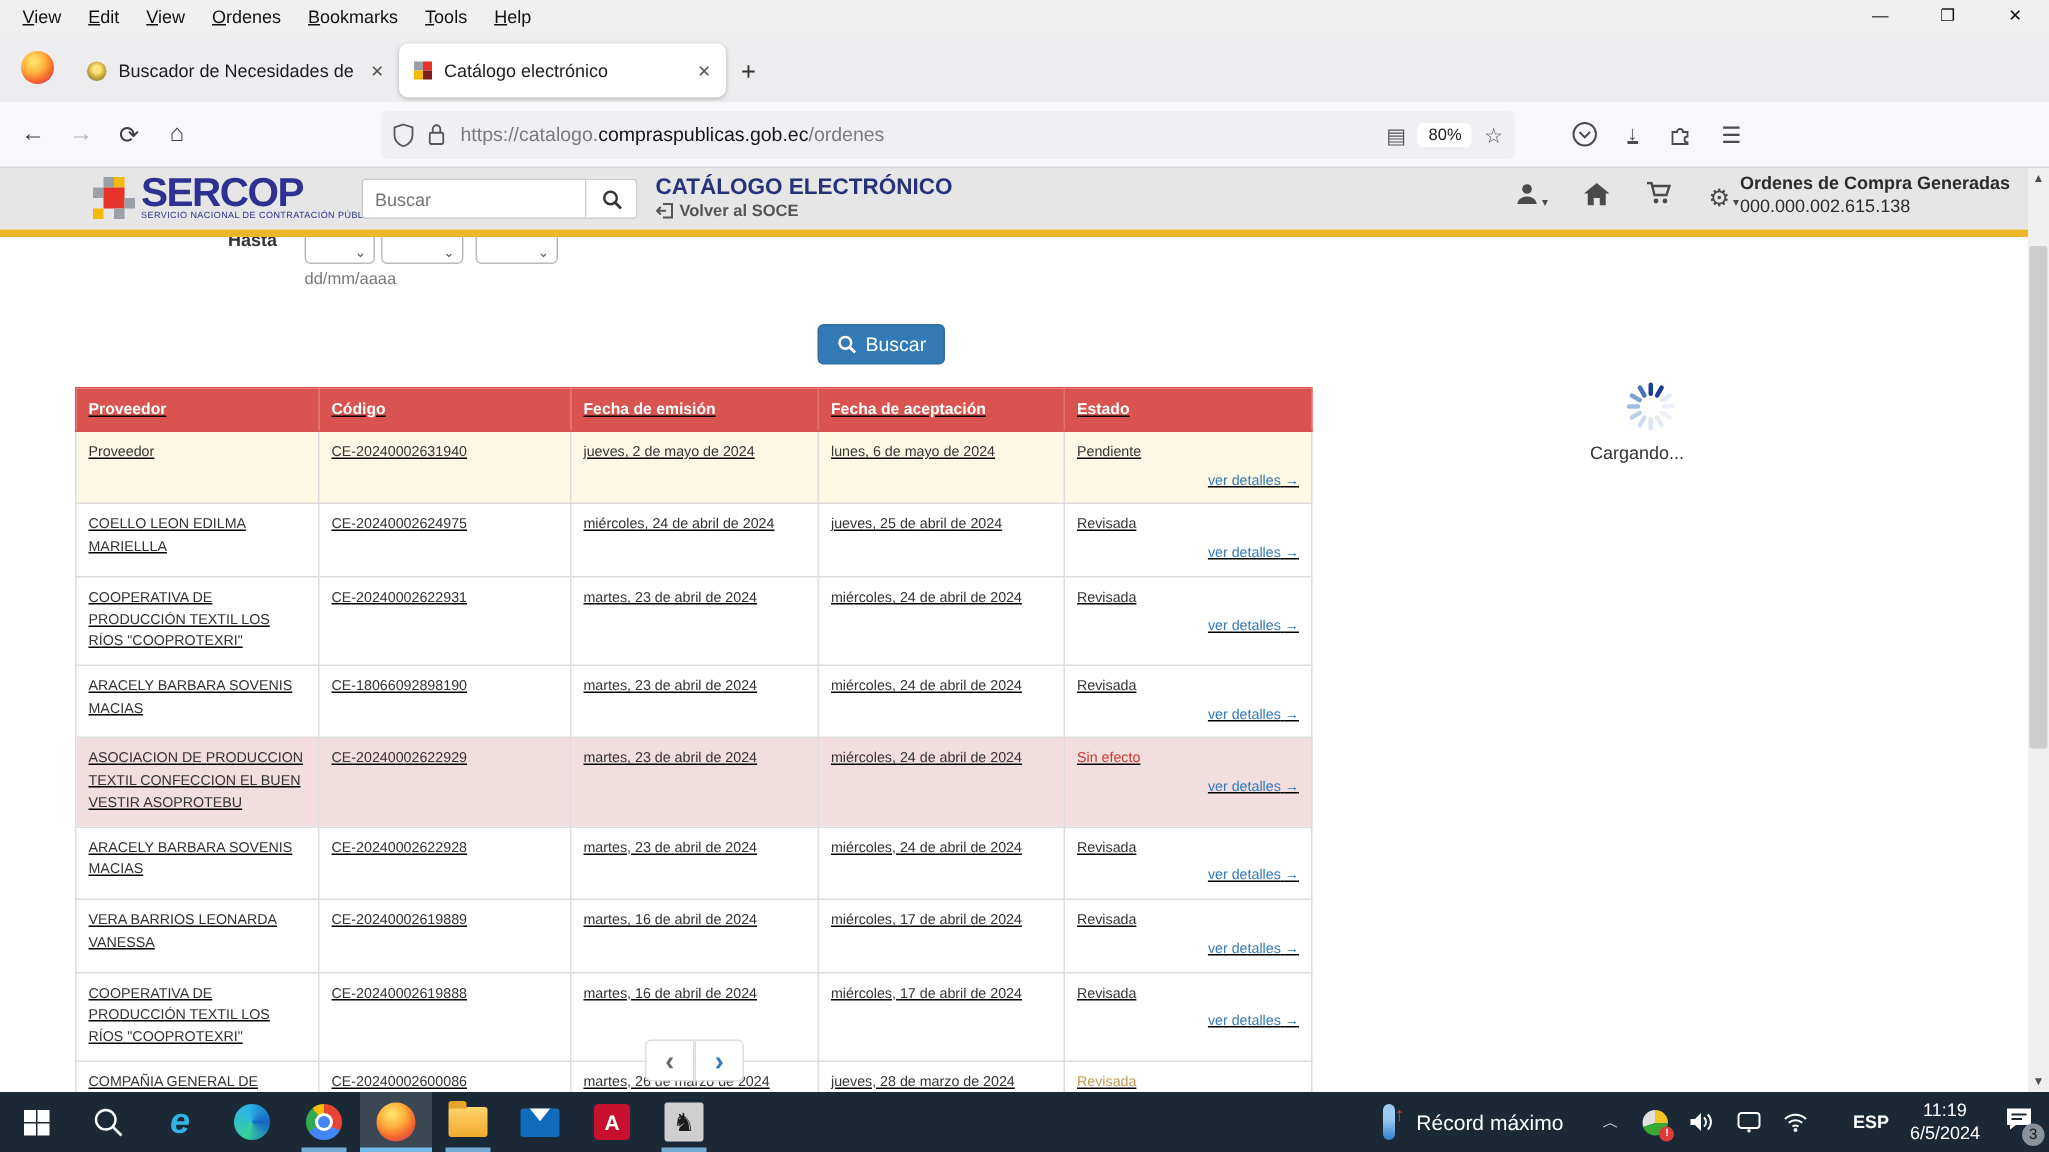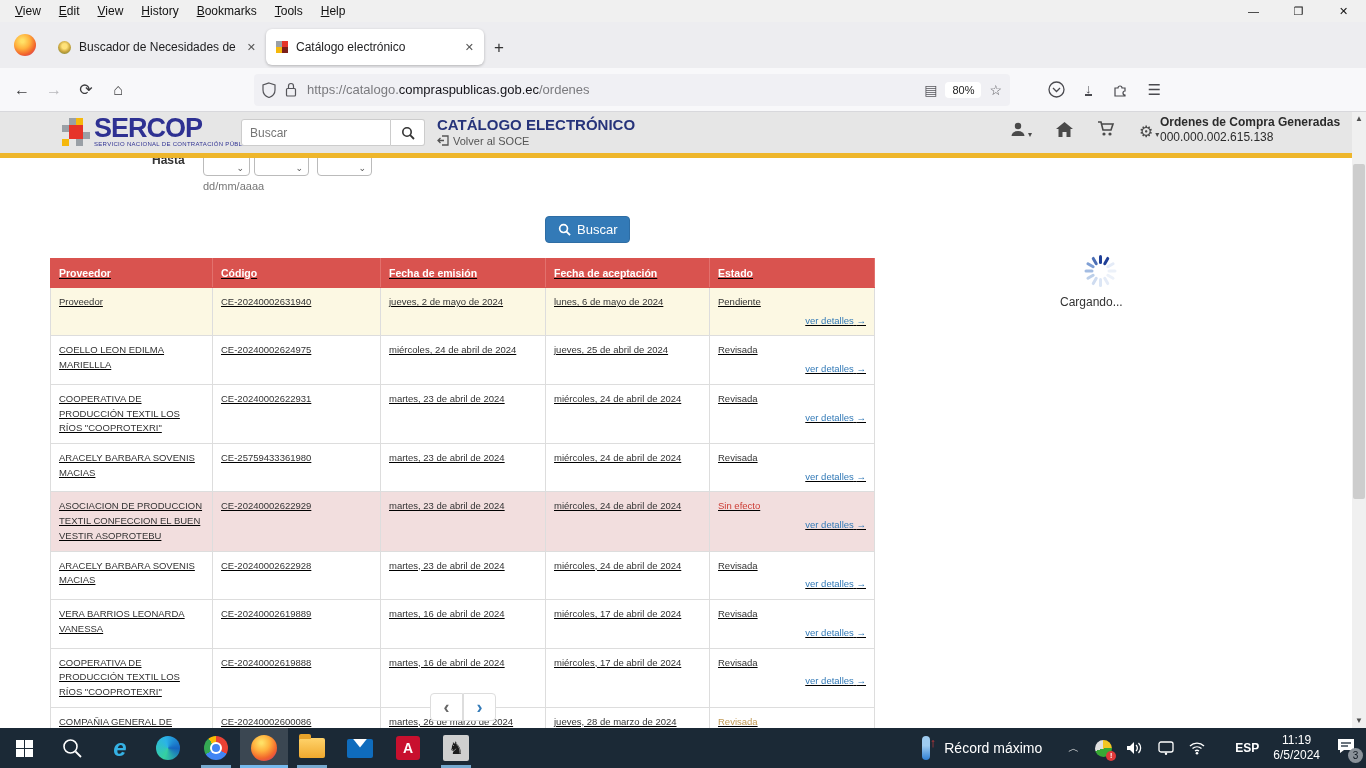--- a/index.html
+++ b/index.html
@@ -49,21 +49,21 @@
   .mosaic i { background:transparent; }
   .mosaic i.r{background:#e63329;} .mosaic i.y{background:#f5b80c;} .mosaic i.g{background:#9aa0a6;}
   .logo-block { position:absolute; left:94px; top:3px; }
   .logo-word { font-size:27px; font-weight:bold; color:#2e3192; letter-spacing:-1px; line-height:26px; }
   .logo-tag { font-size:6px; color:#2e3192; letter-spacing:.3px; }
   .hd-search { position:absolute; left:241px; top:7px; display:flex; }
   .hd-search input { width:150px; height:27px; border:1px solid #ccc; border-radius:3px 0 0 3px; padding:0 8px; font-size:12px; color:#333; background:#fff; }
   .hd-search button { width:34px; height:27px; background:#fff; border:1px solid #ccc; border-left:none; border-radius:0 3px 3px 0; display:flex; align-items:center; justify-content:center; }
   .hd-title { position:absolute; left:437px; top:4px; }
   .hd-title .t { font-size:15px; font-weight:bold; color:#26337a; }
-  .hd-title .b { font-size:11px; color:#555; display:flex; align-items:flex-start; gap:4px; margin-top:2px; }
+  .hd-title .b { font-size:11px; color:#555; display:flex; align-items:flex-start; gap:4px; margin-top:2px;font-weight:bold; }
   .hd-icons { position:absolute; left:1010px; top:9px; display:flex; align-items:center; gap:24px; color:#4a4a4a; }
   .hd-icons .caret { font-size:8px; color:#4a4a4a; margin-left:2px; }
   .gear-g { font-size:16px; }
   .hd-orders { position:absolute; left:1160px; top:3px; }
   .hd-orders .o1 { font-size:12px; font-weight:bold; color:#2b2b2b; }
   .hd-orders .o2 { font-size:12px; color:#2b2b2b; margin-top:1px; }
   .goldbar { position:absolute; top:153px; left:0; right:14px; height:5px; background:#eeb62b; }
 
   
   .content { position:absolute; top:158px; left:0; right:14px; bottom:40px; background:#fff; overflow:hidden; }
@@ -154,21 +154,21 @@
 </head>
 <body>
 
 <div id="screen">
 
   <div class="titlebar">
     <div class="menu">
       <span>View</span>
       <span>Edit</span>
       <span>View</span>
-      <span>History</span>
+      <span>Ordenes</span>
       <span>Bookmarks</span>
       <span>Tools</span>
       <span>Help</span>
     </div>
     <div class="wincontrols">
       <span>—</span>
       <span>❐</span>
       <span>✕</span>
     </div>
   </div>
@@ -361,21 +361,21 @@
     <td>martes, 23 de abril de 2024</td>
     <td>miércoles, 24 de abril de 2024</td>
     <td class="c-est">
       <div class="status st-normal">Revisada</div>
       <div class="vd"><span>ver detalles</span> <span class="arr">→</span></div>
     </td>
   </tr>
 
   <tr class="row-default">
     <td class="c-prov"><span>ARACELY BARBARA SOVENIS MACIAS</span> </td>
-    <td>CE-25759433361980</td>
+    <td>CE-18066092898190</td>
     <td>martes, 23 de abril de 2024</td>
     <td>miércoles, 24 de abril de 2024</td>
     <td class="c-est">
       <div class="status st-normal">Revisada</div>
       <div class="vd"><span>ver detalles</span> <span class="arr">→</span></div>
     </td>
   </tr>
 
   <tr class="row-danger">
     <td class="c-prov"><span>ASOCIACION DE PRODUCCION TEXTIL CONFECCION EL BUEN VESTIR ASOPROTEBU</span> </td>

